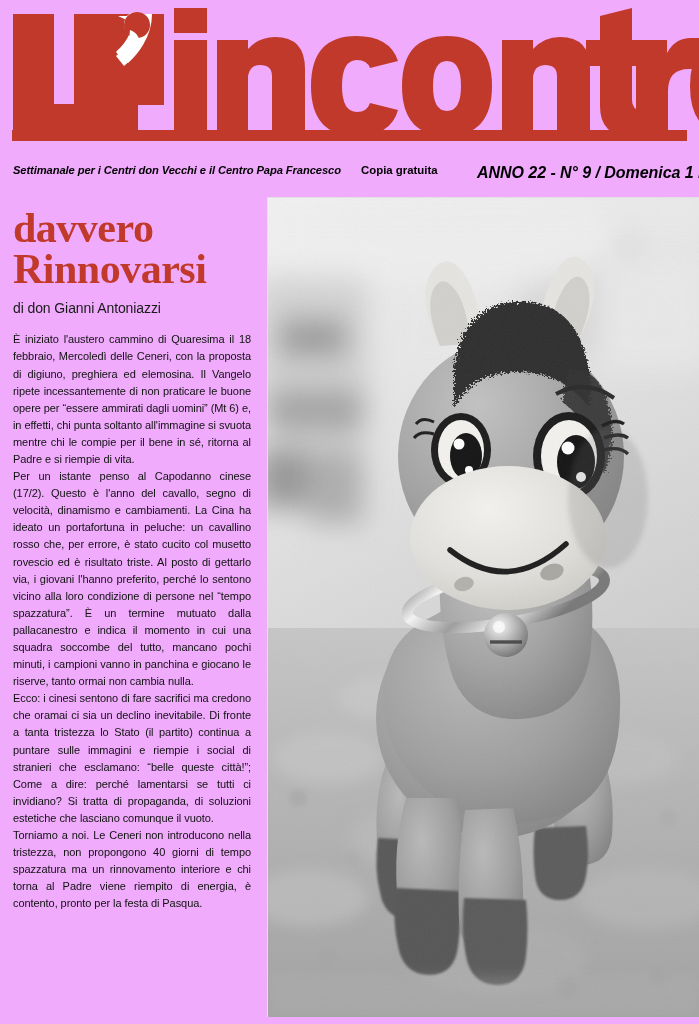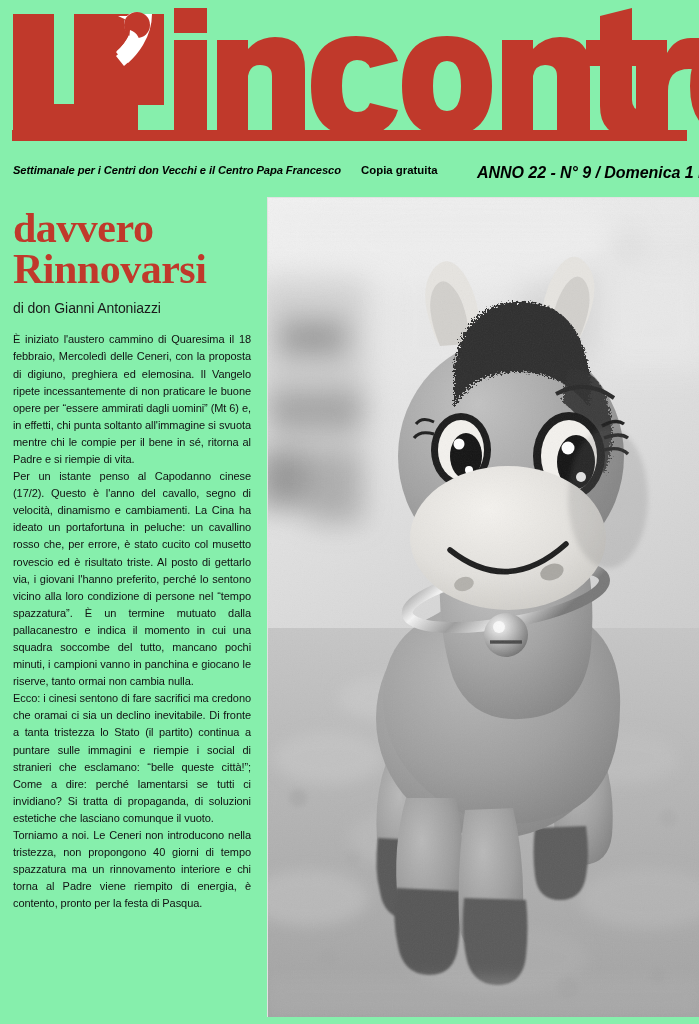--- a/index.html
+++ b/index.html
@@ -10,21 +10,21 @@
   }
   body {
     font-family: "Liberation Sans", sans-serif;
     -webkit-font-smoothing: antialiased;
   }
   .page {
     position: relative;
     width: 699px;
     height: 1024px;
     overflow: hidden;
-    background: #86efac;
+    background: #f0abfc;
   }
 
   
   .masthead {
     position: relative;
     width: 699px;
     height: 148px;
   }
   .masthead-logo {
     position: absolute;

